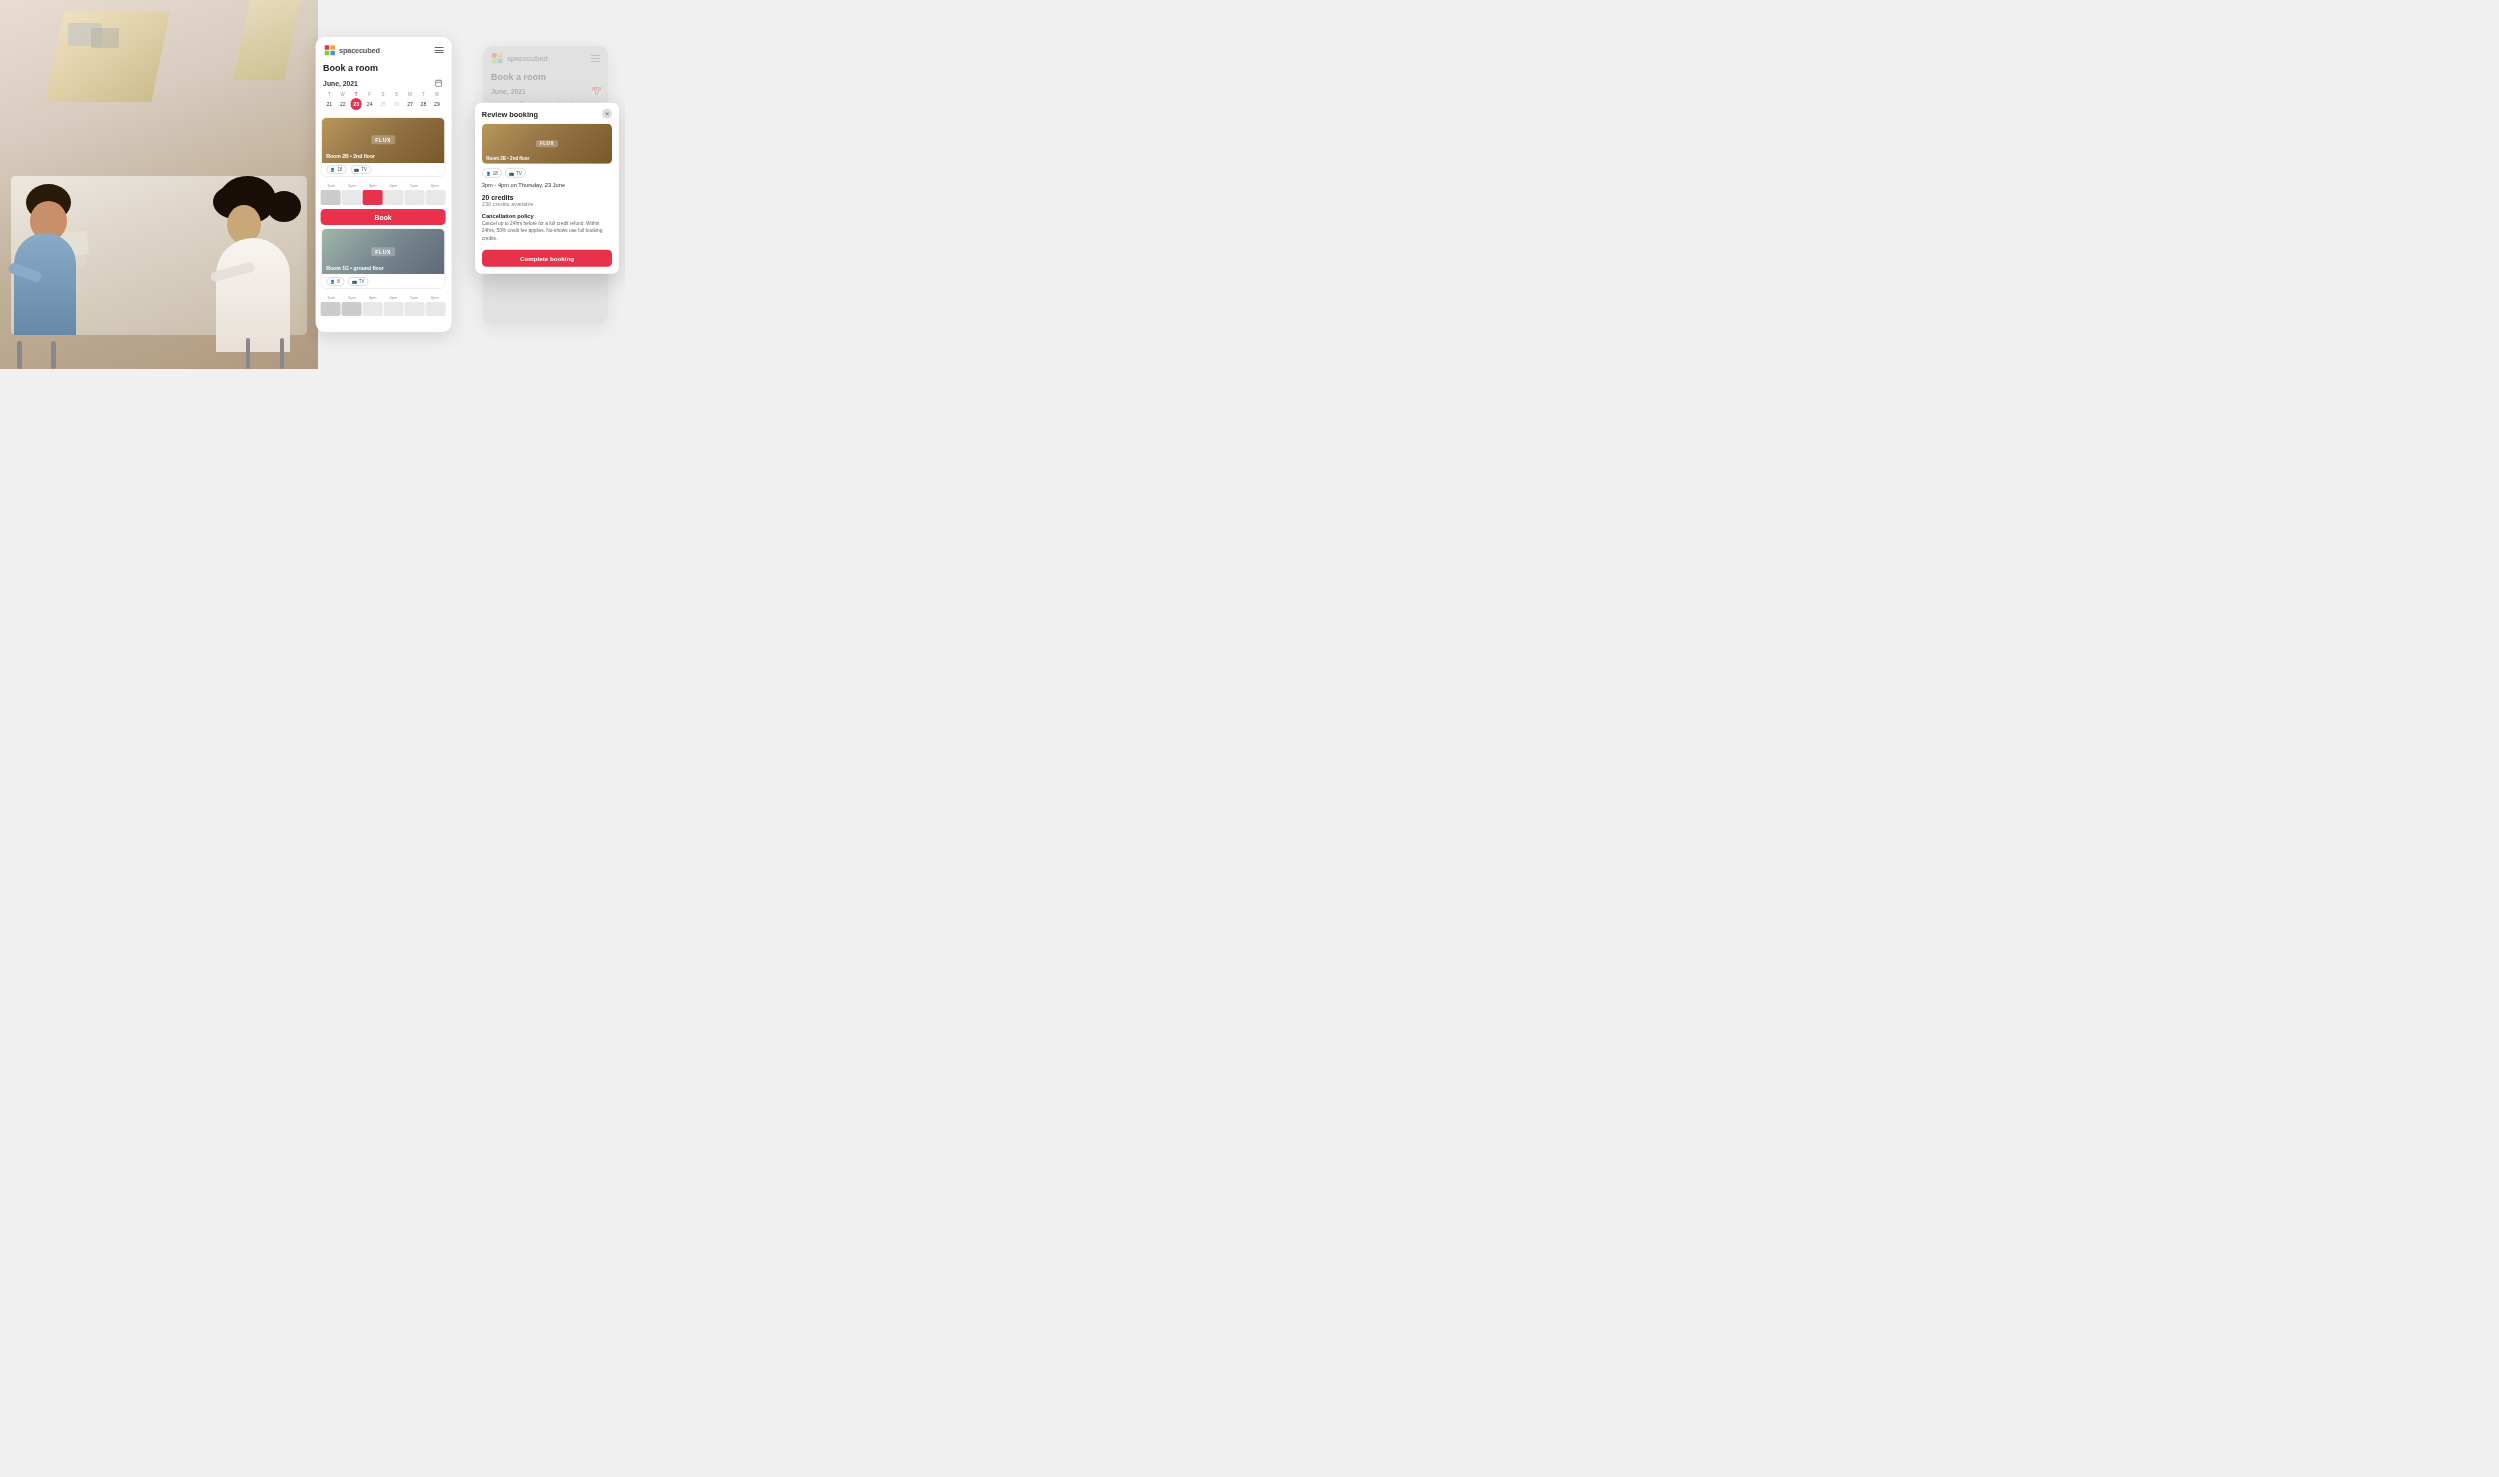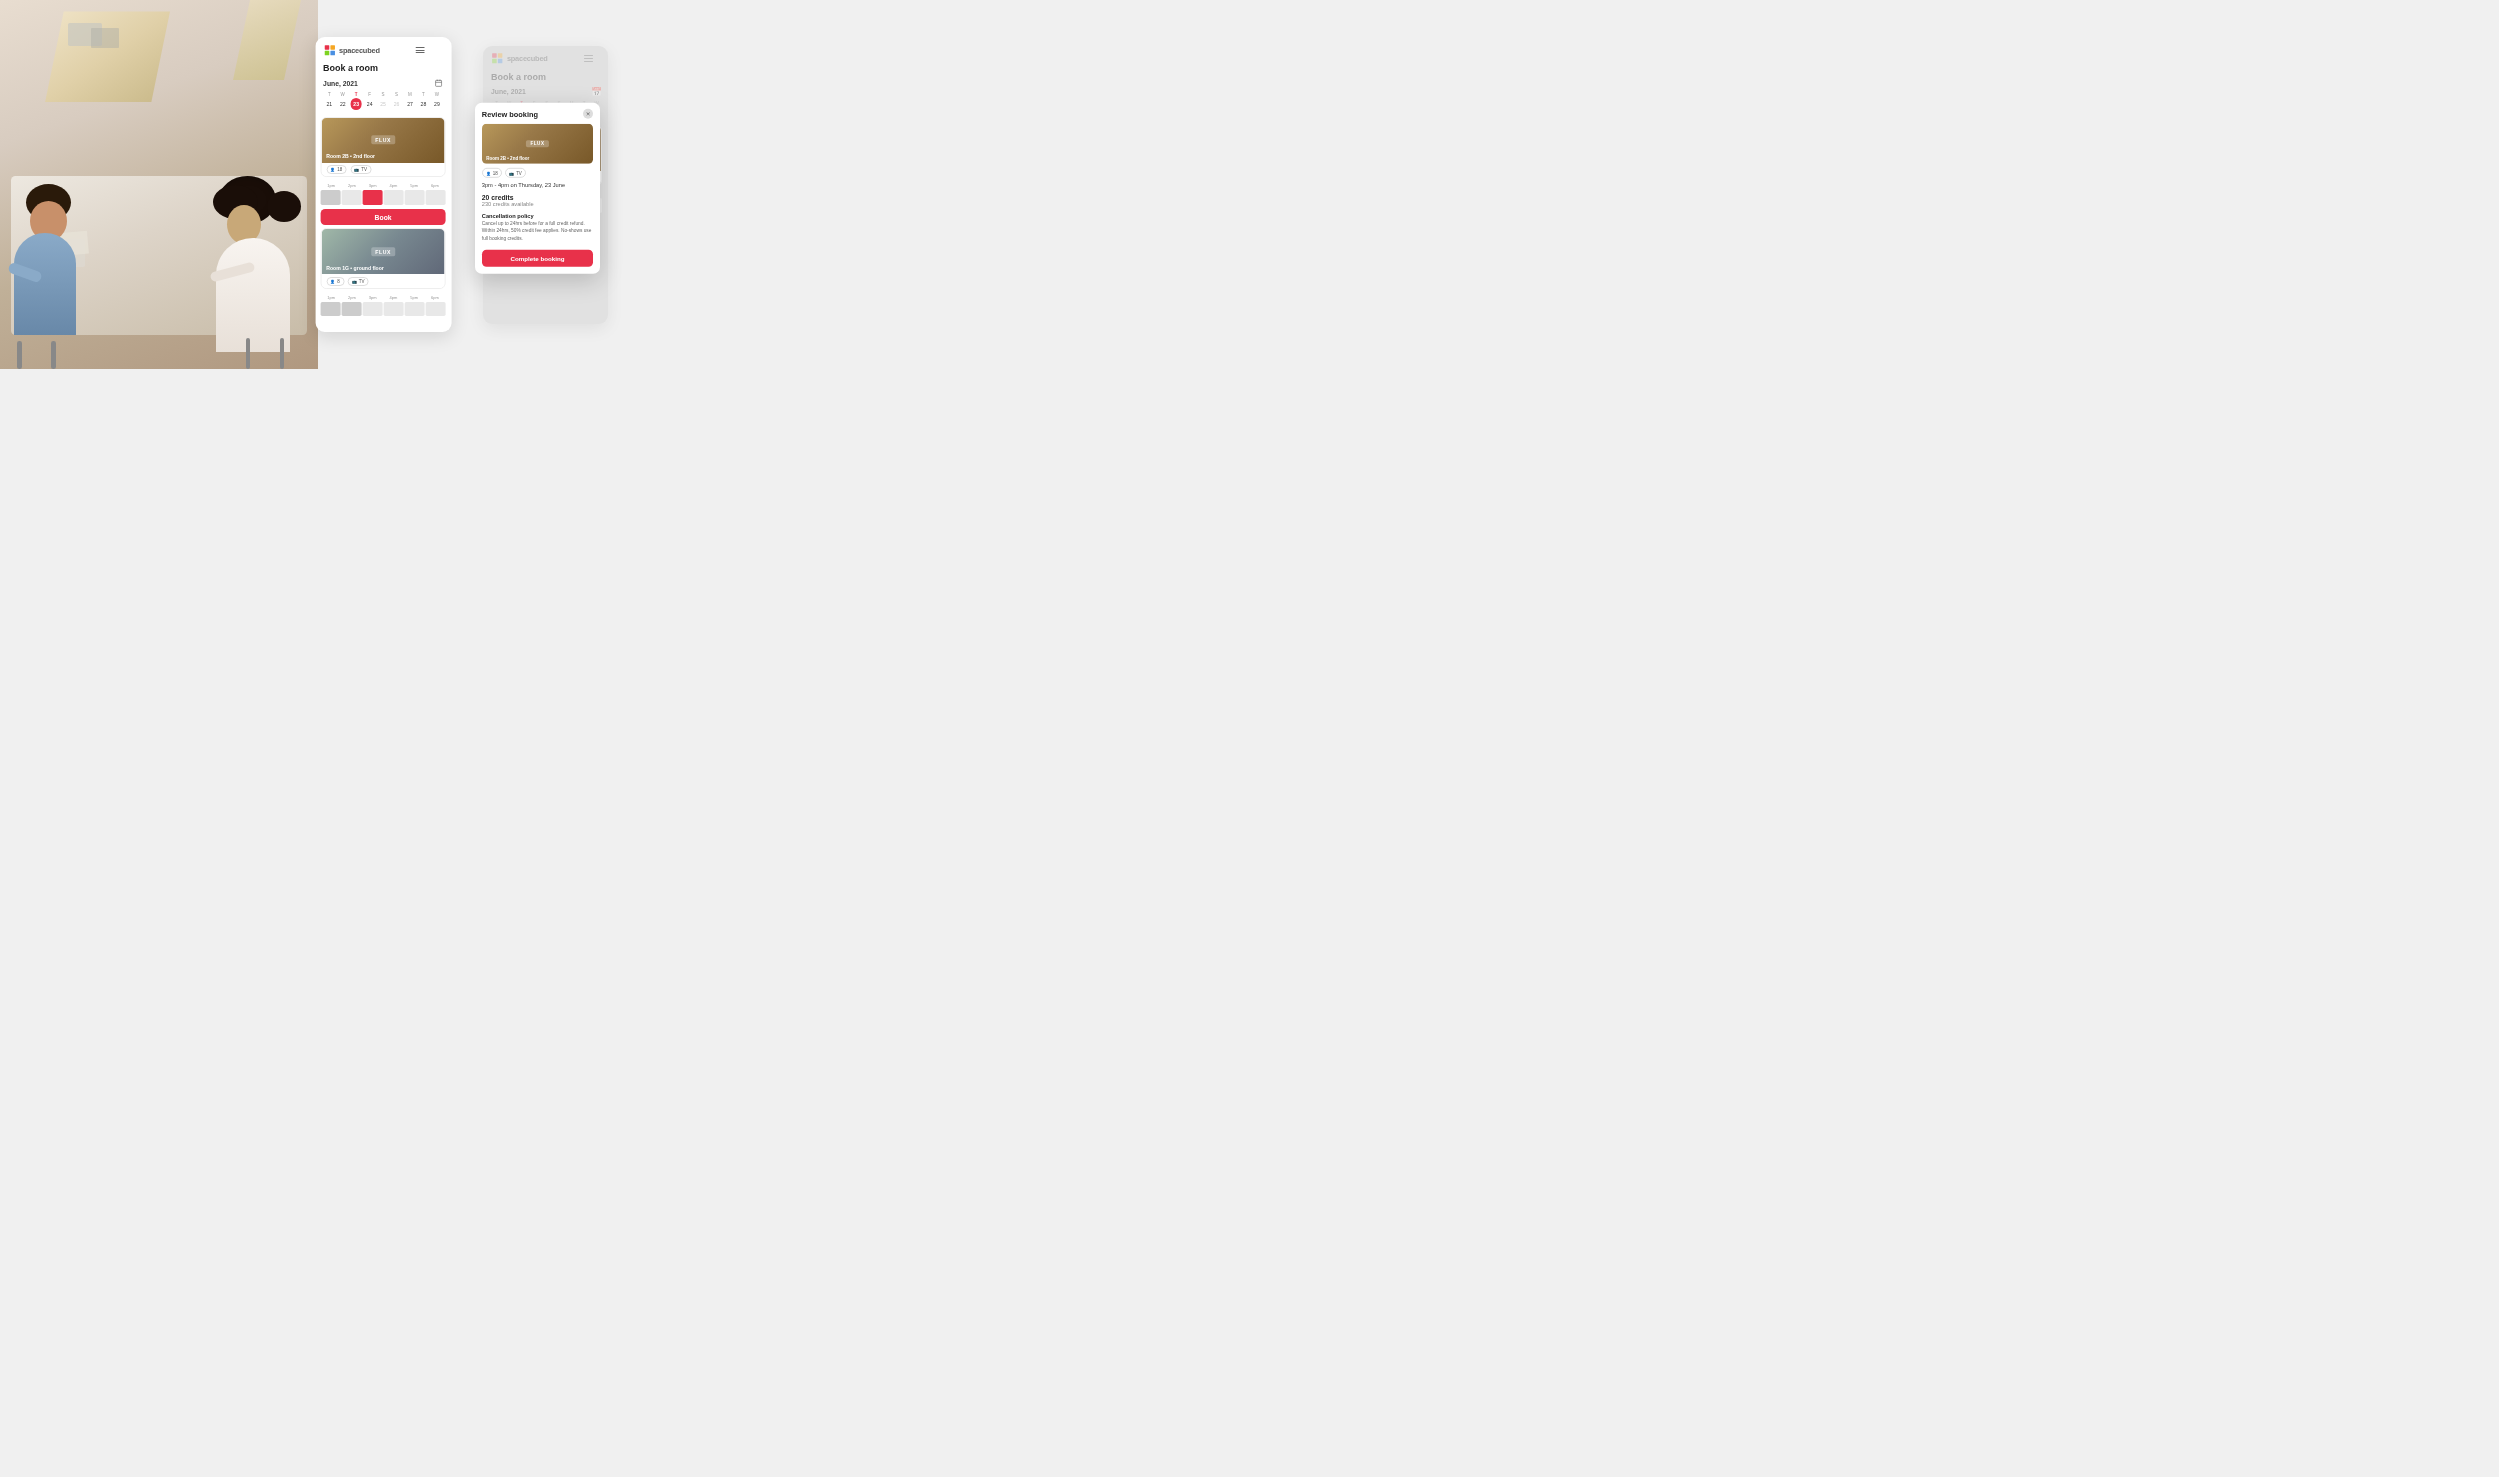--- a/index.html
+++ b/index.html
@@ -55,21 +55,21 @@
     .app-screen.main {
       width: 136px;
       height: 295px;
       z-index: 2;
     }
 
     
     .app-header {
       display: flex;
       align-items: center;
-      justify-content: flex-start;
+      justify-content: space-between;
       padding: 6.8px 8px 4.5px;
       border-bottom: none;
       gap: 36px;
     }
 
     .app-logo {
       display: flex;
       align-items: center;
       gap: 3.4px;
     }
@@ -301,24 +301,24 @@
     .slot.occupied {
       background: #ccc;
     }
 
     
     .review-panel {
       background: white;
       border-radius: 6.8px;
       box-shadow: 0 6.8px 23px rgba(0,0,0,0.18);
       position: absolute;
-      right: 25px;
+      right: 6px;
       top: 50%;
       transform: translateY(-48%);
-      width: 125px;
+      width: 144px;
       z-index: 10;
       overflow: hidden;
       margin-left: 47px;
     }
 
     .review-header {
       display: flex;
       align-items: center;
       justify-content: space-between;
       padding: 6.8px 6.8px 4.5px;

